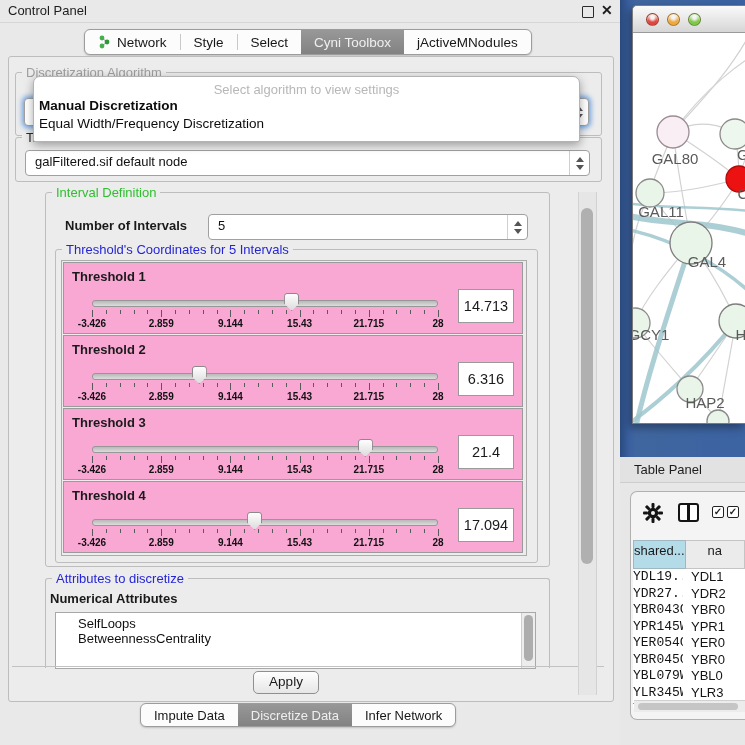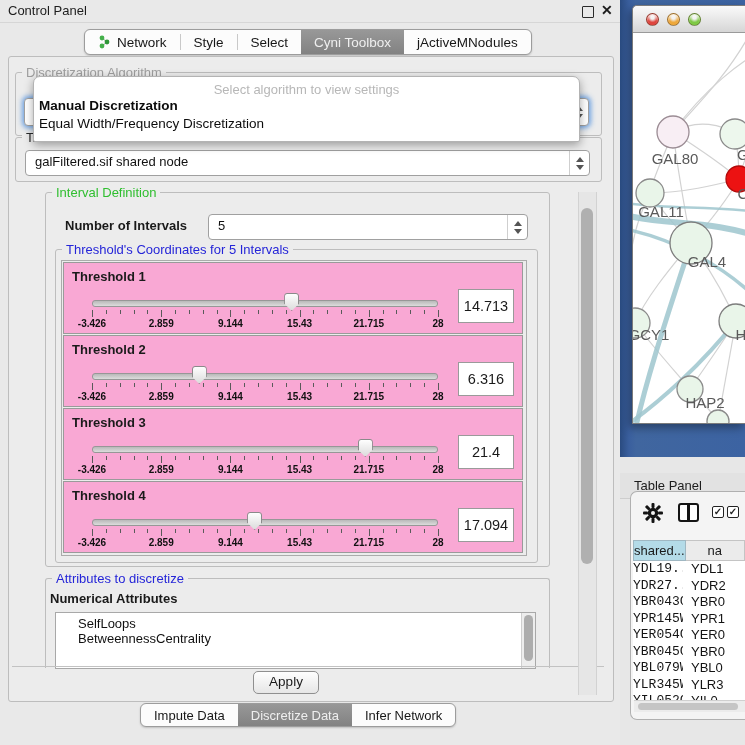--- a/index.html
+++ b/index.html
@@ -96,32 +96,32 @@
   #netwin{left:632px;top:5px;width:113px;height:417px;background:#fff;border:1px solid #7b7b7b;border-right:none;
           border-radius:5px 0 0 0;box-shadow:-3px 4px 9px rgba(0,0,0,.35);}
   #nettitle{position:absolute;left:0;top:0;right:0;height:26px;background:linear-gradient(#fafafa,#d6d6d6);
             border-bottom:1px solid #9a9a9a;border-radius:5px 0 0 0;display:flex;align-items:center;gap:8px;padding-left:13px;}
   .light{width:13px;height:13px;border-radius:50%;border:1px solid rgba(60,40,20,.45);box-sizing:border-box;
          box-shadow:inset 0 2px 2px rgba(255,255,255,.65);}
   #netcanvas{position:absolute;left:0;top:27px;right:0;bottom:0;overflow:hidden;background:#fff;}
 
   #right-lower{left:620px;top:457px;width:125px;height:288px;background:#e7e7e7;}
   #tablebar{left:620px;top:457px;width:125px;height:26px;background:#e2e2e2;border-bottom:1px solid #cdcdcd;
-            font-size:13px;color:#1d1d1d;line-height:25px;padding-left:14px;box-sizing:border-box;margin-top:16px;}
+            font-size:13px;color:#1d1d1d;line-height:25px;padding-left:14px;box-sizing:border-box;}
   #tpanel{left:630px;top:491px;width:115px;height:227px;background:#f4f4f4;border:1px solid #b0b0b0;border-right:none;
           border-radius:7px 0 0 7px;}
   #gear{position:absolute;left:643px;top:503px;width:20px;height:20px;}
   #colicon{position:absolute;left:678px;top:503px;width:21px;height:19px;border:2.5px solid #141414;border-radius:3px;background:#fff;box-sizing:border-box;}
   #colicon .d{position:absolute;left:50%;top:0;bottom:0;width:2.5px;margin-left:-1.25px;background:#141414;}
   .chk{position:absolute;top:506px;width:12px;height:12px;border:1.8px solid #222;border-radius:2px;background:#fff;
        box-sizing:border-box;font-size:10px;line-height:9px;text-align:center;font-weight:bold;color:#222;}
   #chk1{left:712px;} #chk2{left:727px;}
 
   #ttable{left:633px;top:540px;width:112px;}
-  #thead{display:flex;height:21px;}
+  #thead{display:flex;height:29px;}
   #thc1{width:74px;background:#b4dbe8;border:1px solid #9fb7c2;box-sizing:border-box;font-size:13px;line-height:19px;text-align:center;}
   #thc2{width:80px;background:#ebebeb;border:1px solid #c4c4c4;border-left:none;box-sizing:border-box;font-size:13px;line-height:19px;padding-left:22px;}
   #tbody{height:139px;overflow:hidden;background:#fff;}
   .trow{display:flex;height:16.5px;background:#fff;}
   .tc1{width:74px;font-size:13px;line-height:16.5px;text-align:center;color:#141414;white-space:nowrap;overflow:hidden;font-family:Liberation Mono, monospace;}
   .tc2{width:80px;font-size:13px;line-height:16.5px;padding-left:8px;color:#141414;white-space:nowrap;}
   #hscroll{position:absolute;left:634px;top:700px;width:111px;height:11px;background:#ececec;border-top:1px solid #d0d0d0;}
   #hscroll .th{position:absolute;left:4px;top:2px;width:100px;height:7px;background:#c5c5c5;border-radius:4px;}
 </style>
 </head>
@@ -171,21 +171,21 @@
     <span class="spin">
         <span class="arr-up"></span>
         <span class="arr-dn"></span>
       </span>
   </div>
 
   <div class="group" id="tdata-group">
     <span class="group-title">Table Data</span>
   </div>
   <div class="combo abs" id="tdata-combo">
-    <span class="val">galFiltered.sif shared node</span>
+    <span class="val">galFiltered.sif default node</span>
     <span class="spin">
         <span class="arr-up"></span>
         <span class="arr-dn"></span>
       </span>
   </div>
 
   <div class="abs" id="popup">
     <div class="hint">Select algorithm to view settings</div>
     <div class="item b">Manual Discretization</div>
     <div class="item">Equal Width/Frequency Discretization</div>

